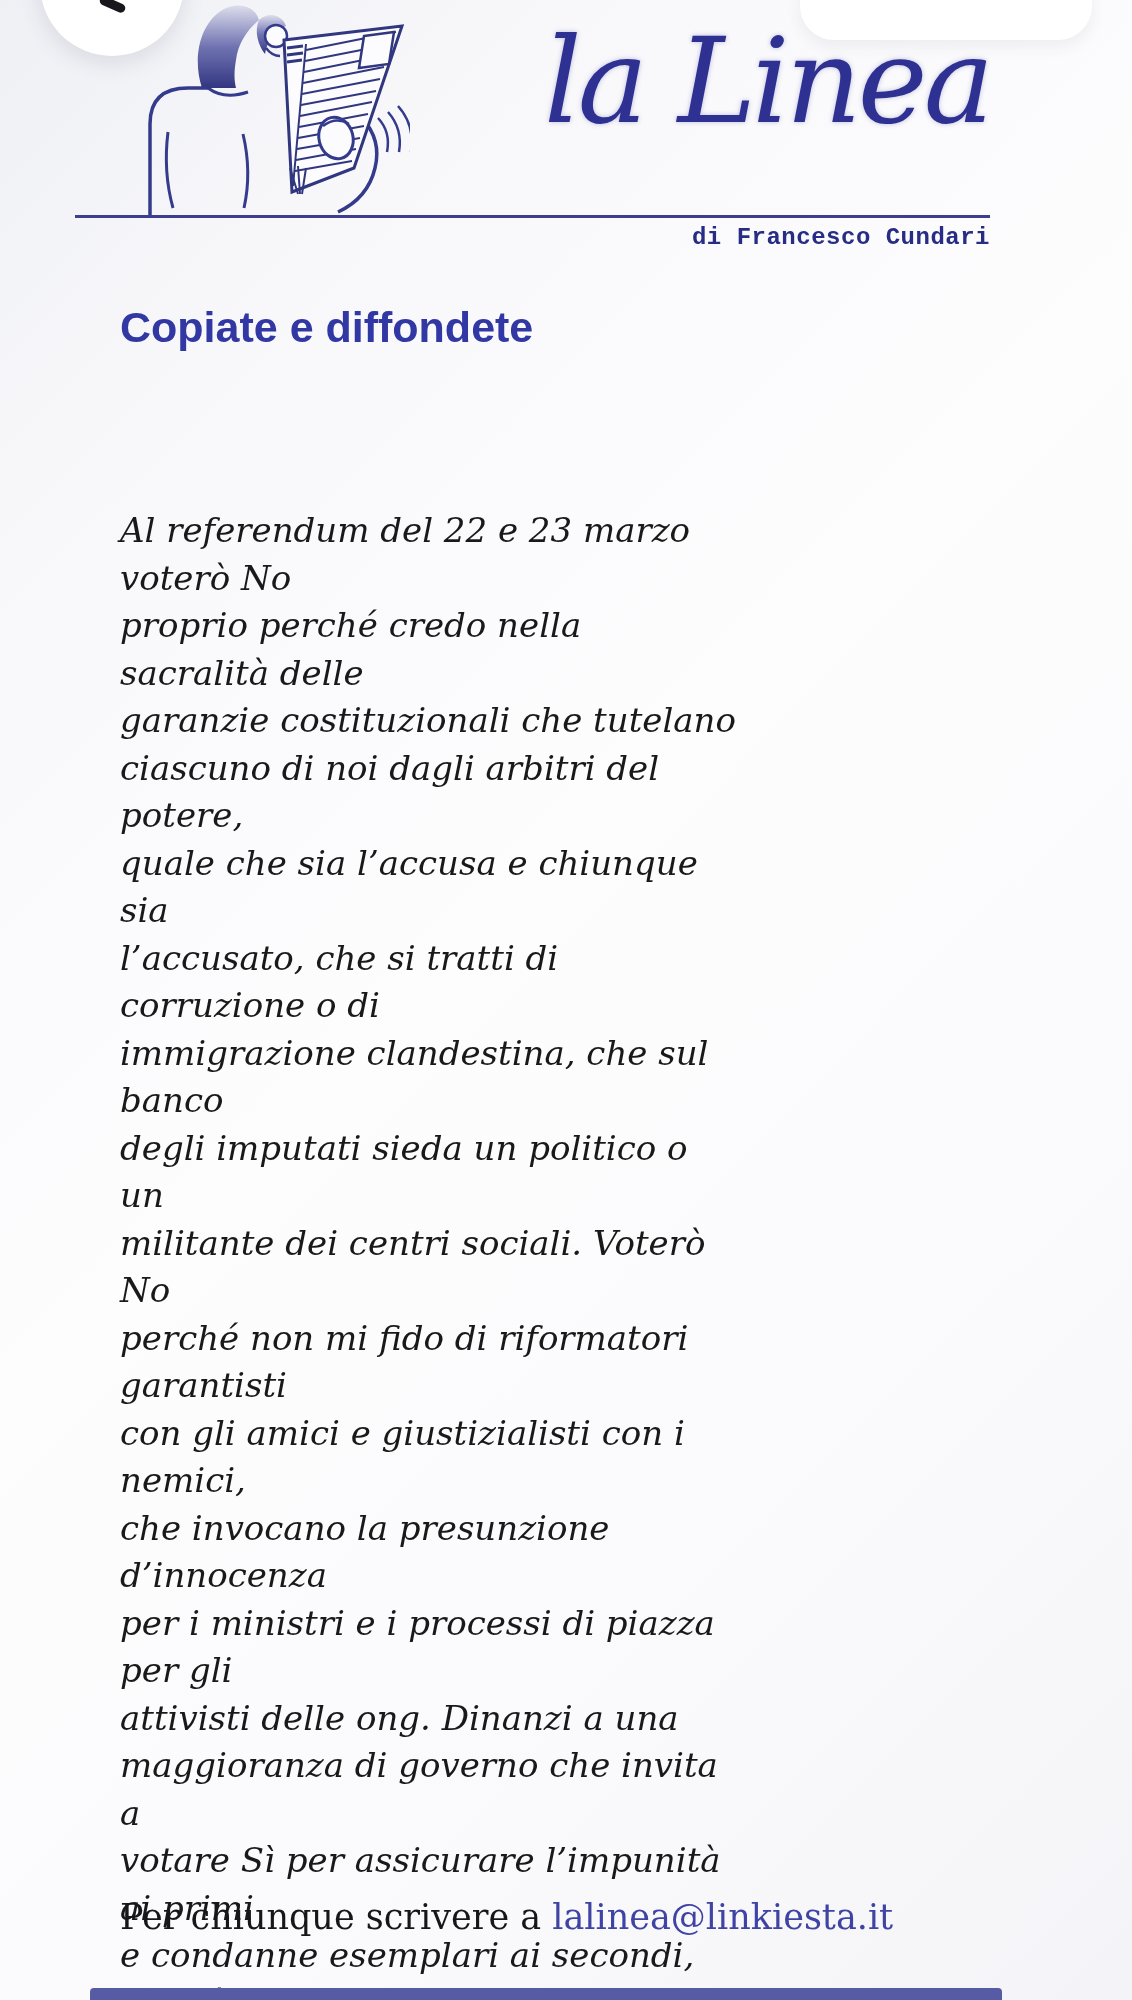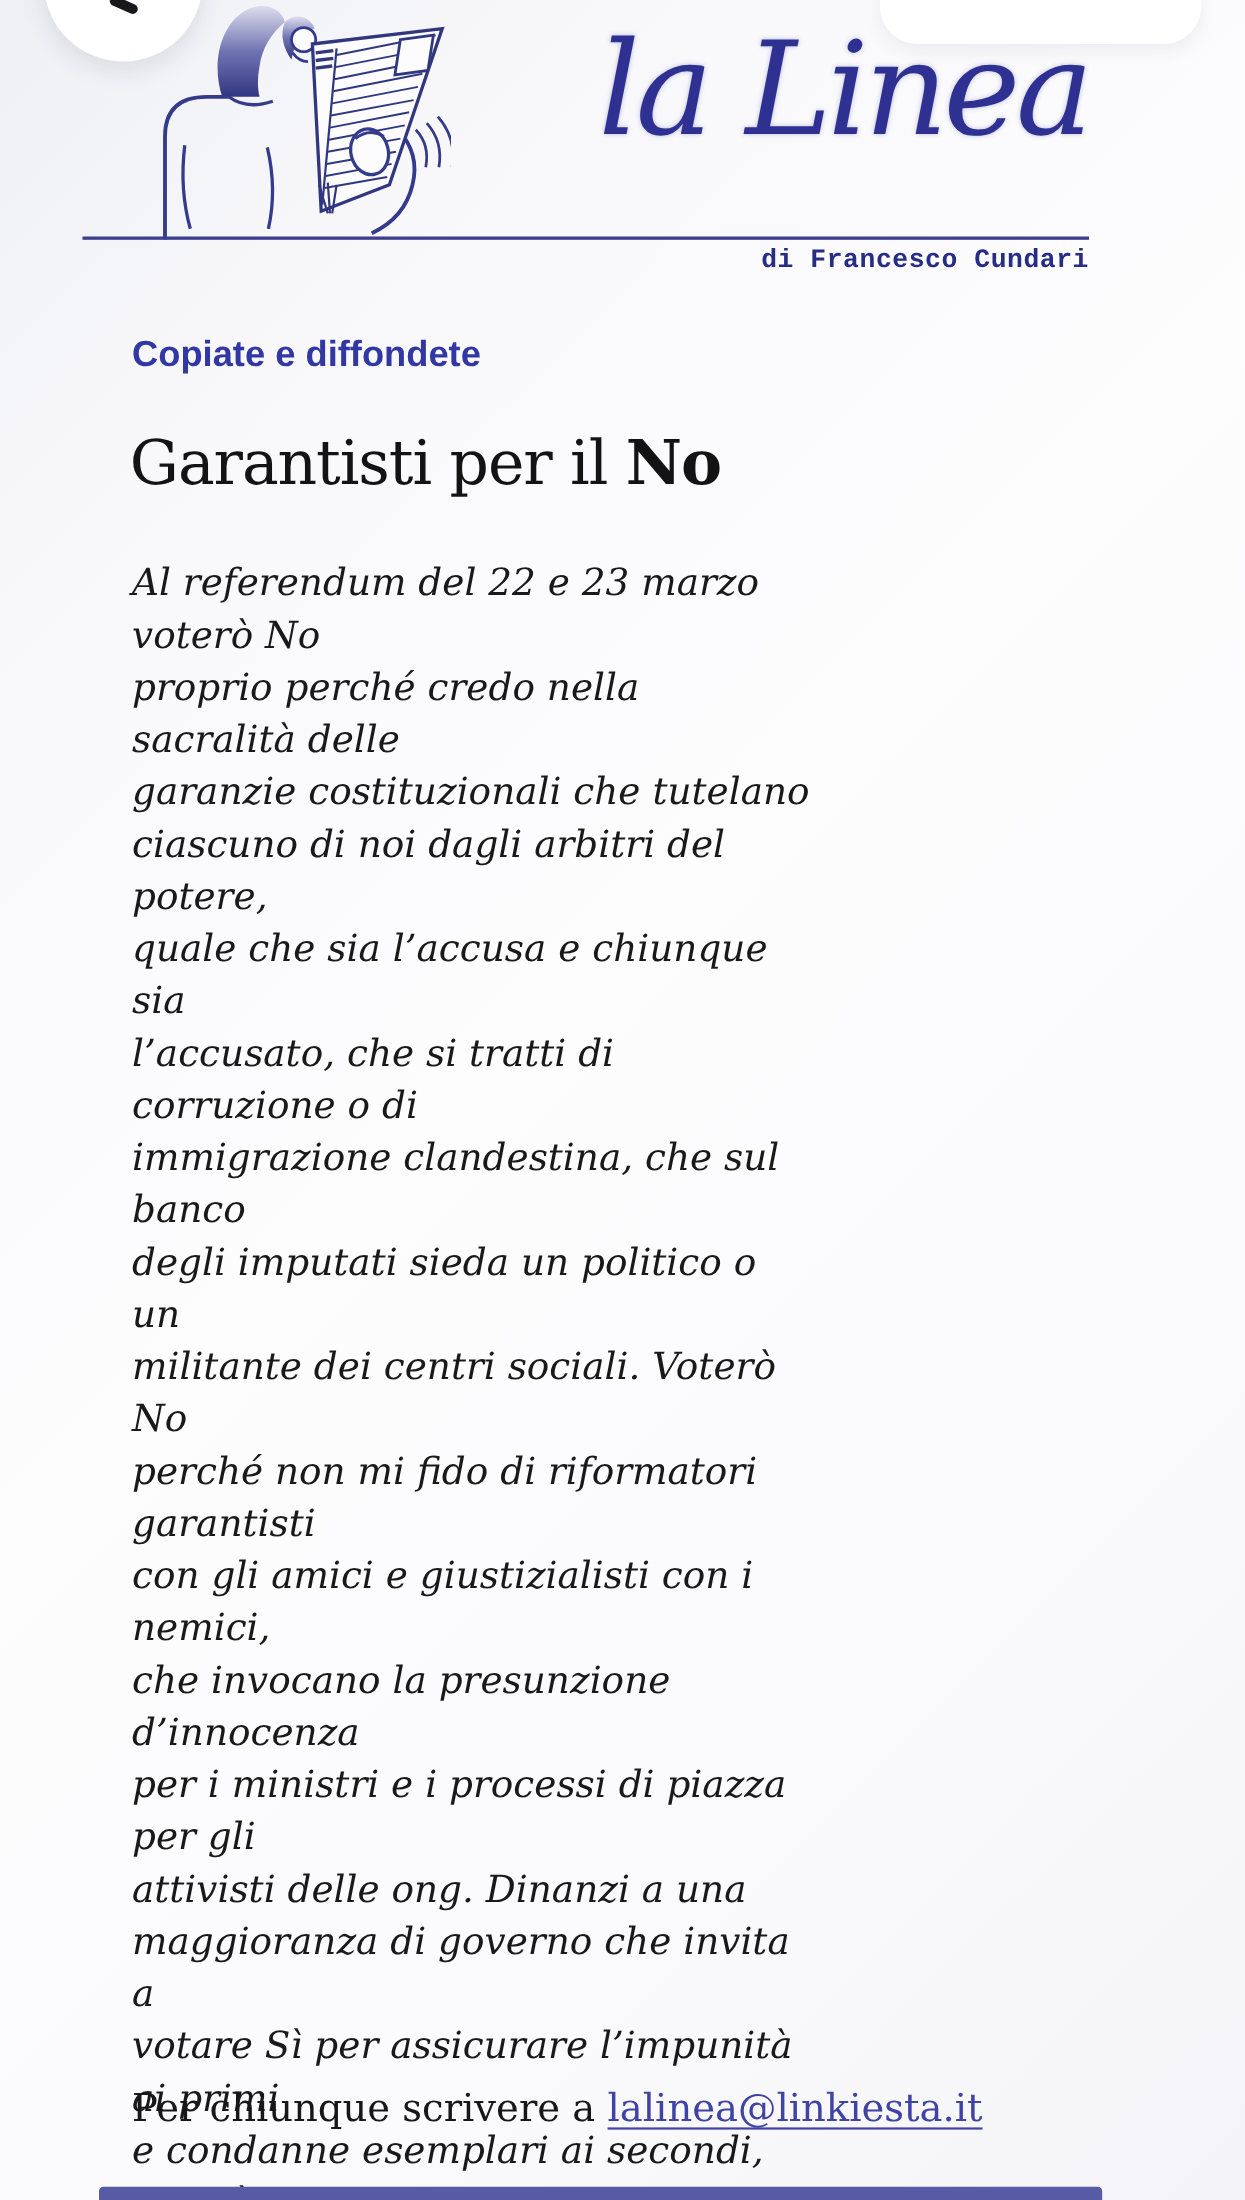--- a/index.html
+++ b/index.html
@@ -78,21 +78,21 @@
     font-size: 24px;
     letter-spacing: 0.5px;
     color: #272c84;
   }
 
   .kicker {
     position: absolute;
     left: 120px; top: 303px;
     font-family: "Liberation Sans", sans-serif;
     font-weight: 700;
-    font-size: 33px;
+    font-size: 43px;
     color: #3137a3;
   }
 
   .title {
     position: absolute;
     left: 118px; top: 350px;
     font-size: 56px;
     letter-spacing: -1px;
     color: #131313;
     font-weight: 400;
@@ -113,21 +113,20 @@
 
   .cta {
     position: absolute;
     left: 120px; top: 1897px;
     font-size: 35px;
     color: #17171a;
     white-space: nowrap;
   }
   .email-link {
     color: #3f43a4;
-    text-decoration: underline;
     text-decoration-thickness: 2px;
     text-underline-offset: 6px;
     cursor: pointer;
   }
 
   .footer-bar {
     position: absolute;
     left: 90px; top: 1988px;
     width: 912px; height: 14px;
     background: #575ba4;
@@ -194,21 +193,20 @@
     <path d="M238,118 q13,14 9,34" stroke="#343a8c" stroke-width="2.5"></path>
     <path d="M248,112 q15,17 11,40" stroke="#343a8c" stroke-width="2.5"></path>
     <path d="M258,106 q17,19 13,46" stroke="#343a8c" stroke-width="2.5"></path>
   </svg>
 
   <div class="logo">la Linea</div>
   <div class="header-rule"></div>
   <div class="byline">di Francesco Cundari</div>
 
   <div class="kicker">Copiate e diffondete</div>
-  <h1 class="title"><span>Garantisti per il </span><b>No</b></h1>
 
   <div class="body-text">Al referendum del 22 e 23 marzo voterò No
 proprio perché credo nella sacralità delle
 garanzie costituzionali che tutelano
 ciascuno di noi dagli arbitri del potere,
 quale che sia l’accusa e chiunque sia
 l’accusato, che si tratti di corruzione o di
 immigrazione clandestina, che sul banco
 degli imputati sieda un politico o un
 militante dei centri sociali. Voterò No

